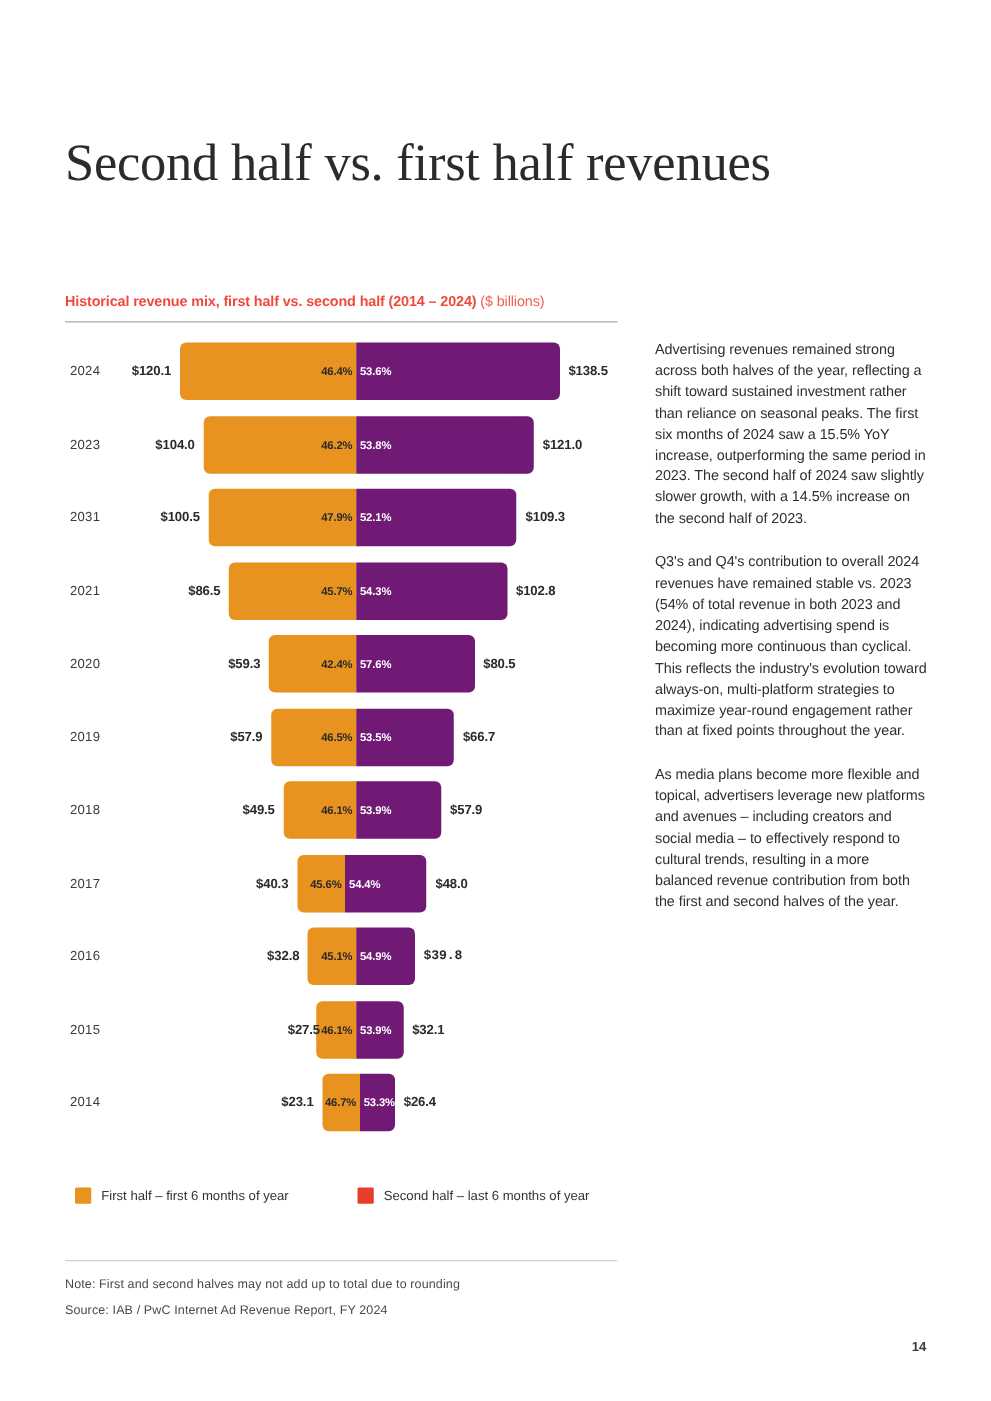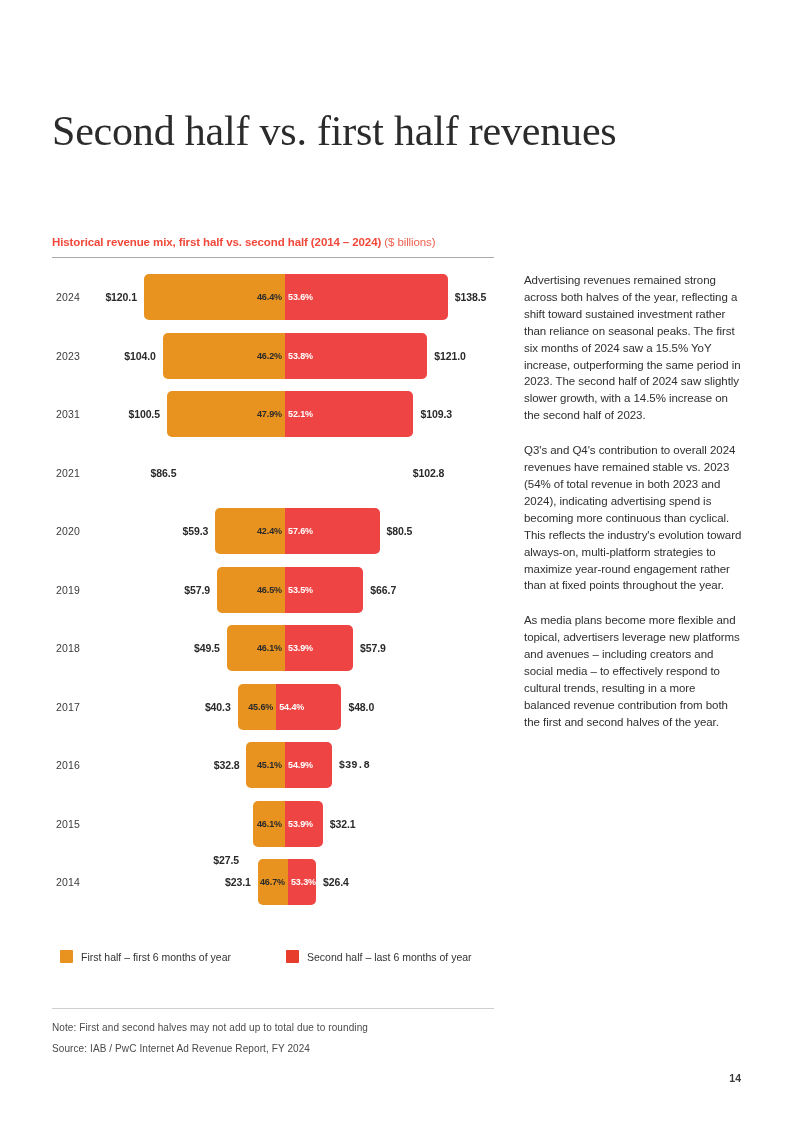--- a/index.html
+++ b/index.html
@@ -97,21 +97,21 @@
     align-items: center;
     position: relative;
   }
   .seg.first {
     background: #e8921f;
     border-top-left-radius: 5px;
     border-bottom-left-radius: 5px;
     justify-content: flex-end;
   }
   .seg.second {
-    background: #ef4444;
+    background: #701a75;
     border-top-right-radius: 5px;
     border-bottom-right-radius: 5px;
     justify-content: flex-start;
   }
   .pct {
     font-size: 9px;
     font-weight: 700;
     letter-spacing: -0.1px;
     white-space: nowrap;
   }
@@ -259,20 +259,28 @@
             </div>
             <div class="seg second" style="width: 128.428px;">
               <span class="pct">52.1%</span>
             </div>
           </div>
           <div class="val left" style="right: 334.087px;">$100.5</div>
           <div class="val right" style="left: 368.428px;">$109.3</div>
         </div>
         <div class="row" style="top: 175.5px;">
           <div class="year">2021</div>
+          <div class="bar-wrap" style="left: 131.363px; width: 222.428px;">
+            <div class="seg first" style="width: 101.638px;">
+              <span class="pct">45.7%</span>
+            </div>
+            <div class="seg second" style="width: 120.79px;">
+              <span class="pct">54.3%</span>
+            </div>
+          </div>
           <div class="val left" style="right: 317.637px;">$86.5</div>
           <div class="val right" style="left: 360.79px;">$102.8</div>
         </div>
         <div class="row" style="top: 234px;">
           <div class="year">2020</div>
           <div class="bar-wrap" style="left: 163.322px; width: 164.265px;">
             <div class="seg first" style="width: 69.6775px;">
               <span class="pct">42.4%</span>
             </div>
             <div class="seg second" style="width: 94.5875px;">
@@ -337,21 +345,21 @@
         <div class="row" style="top: 526.5px;">
           <div class="year">2015</div>
           <div class="bar-wrap" style="left: 200.688px; width: 70.03px;">
             <div class="seg first" style="width: 32.3125px;">
               <span class="pct">46.1%</span>
             </div>
             <div class="seg second" style="width: 37.7175px;">
               <span class="pct">53.9%</span>
             </div>
           </div>
-          <div class="val left" style="right: 255px; margin-top: 36px;">$27.5</div>
+          <div class="val left" style="right: 238px;">$27.5</div>
           <div class="val right" style="left: 277.717px;">$32.1</div>
         </div>
         <div class="row" style="top: 585px;">
           <div class="year">2014</div>
           <div class="bar-wrap" style="left: 205.857px; width: 58.1625px;">
             <div class="seg first" style="width: 48px;">
               <span class="pct">46.7%</span>
             </div>
             <div class="seg second" style="width: 31.02px;">
               <span class="pct">53.3%</span>

